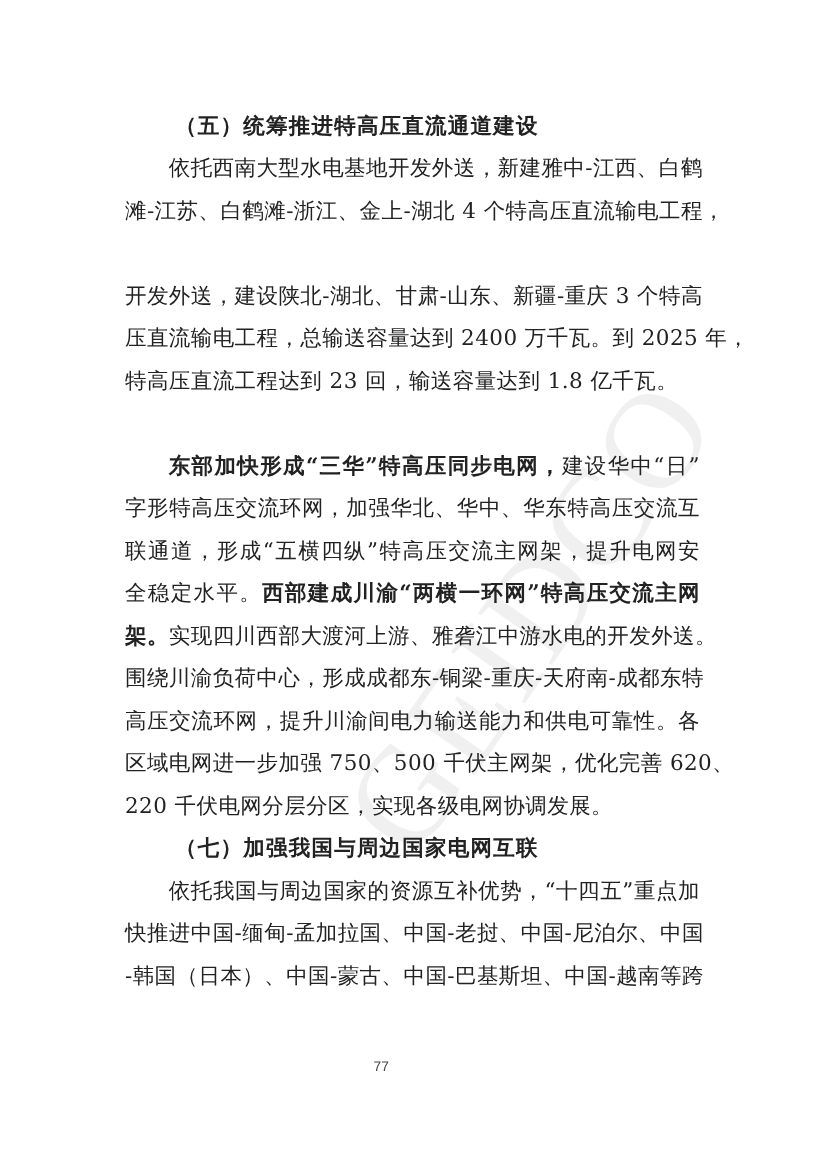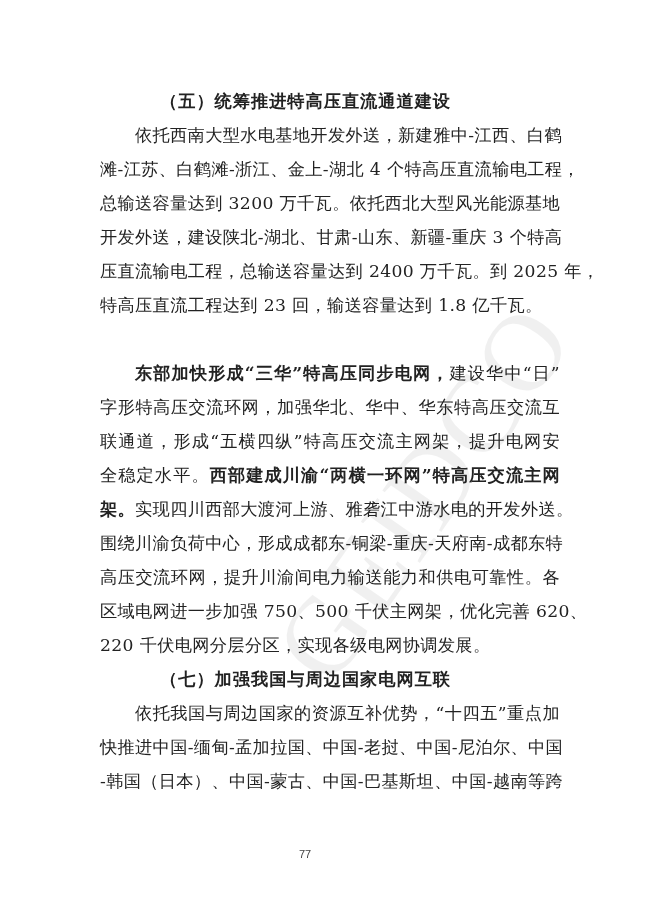--- a/index.html
+++ b/index.html
@@ -4,39 +4,38 @@
 <style>
   html, body { margin: 0; padding: 0; background: #ffffff; }
   body { width: 650px; height: 919px; position: relative; overflow: hidden;
          font-family: "DejaVu Serif", "Liberation Serif", serif; color: #222; }
   .page { position: absolute; left: 0; top: 0; width: 650px; height: 919px; }
   .line { position: absolute; left: 100px; width: 460px; font-size: 17.2px; height: 34px; line-height: 34px;
           white-space: nowrap; letter-spacing: 0.35px; text-align: justify; text-align-last: justify; }
   .line.indent { left: 135px; width: 425px; }
   .line.last { text-align-last: left; }
   .heading { position: absolute; left: 140px; font-size: 17.2px; font-weight: bold; line-height: 34px;
-             white-space: nowrap; letter-spacing: 1px; margin-left: 20px; }
+             white-space: nowrap; letter-spacing: 1px; }
   .b { font-weight: bold; }
   .pagenum { position: absolute; left: 0; width: 610px; top: 848px; text-align: center;
              font-family: "Liberation Sans", sans-serif; font-size: 11px; color: #444; }
   .watermark { position: absolute; left: 210px; top: 430px; font-family: "Liberation Serif", serif;
                font-size: 110px; color: rgba(0,0,0,0.06); transform: rotate(-55deg);
                transform-origin: center; letter-spacing: 2px; pointer-events: none; }
 </style>
 </head>
 <body>
 
 <div class="page">
 
   <div class="watermark">GEIDCO</div>
 
   <div class="heading" style="top:84px">（五）统筹推进特高压直流通道建设</div>
   <div class="line indent" style="top:118px">依托西南大型水电基地开发外送，新建雅中-江西、白鹤</div>
   <div class="line" style="top:152px">滩-江苏、白鹤滩-浙江、金上-湖北 4 个特高压直流输电工程，</div>
-  <div class="line" style="top:186px">总输送容量达到 3200 万千瓦。依托西北大型风光能源基地</div>
   <div class="line" style="top:220px">开发外送，建设陕北-湖北、甘肃-山东、新疆-重庆 3 个特高</div>
   <div class="line" style="top:254px">压直流输电工程，总输送容量达到 2400 万千瓦。到 2025 年，</div>
   <div class="line last" style="top:288px">特高压直流工程达到 23 回，输送容量达到 1.8 亿千瓦。</div>
 
   <div class="line indent" style="top:356px"><span class="b">东部加快形成“三华”特高压同步电网，</span><span>建设华中“日”</span></div>
   <div class="line" style="top:390px">字形特高压交流环网，加强华北、华中、华东特高压交流互</div>
   <div class="line" style="top:424px">联通道，形成“五横四纵”特高压交流主网架，提升电网安</div>
   <div class="line" style="top:458px"><span>全稳定水平。</span><span class="b">西部建成川渝“两横一环网”特高压交流主网</span></div>
   <div class="line" style="top:492px"><span class="b">架。</span><span>实现四川西部大渡河上游、雅砻江中游水电的开发外送。</span></div>
   <div class="line" style="top:526px">围绕川渝负荷中心，形成成都东-铜梁-重庆-天府南-成都东特</div>

